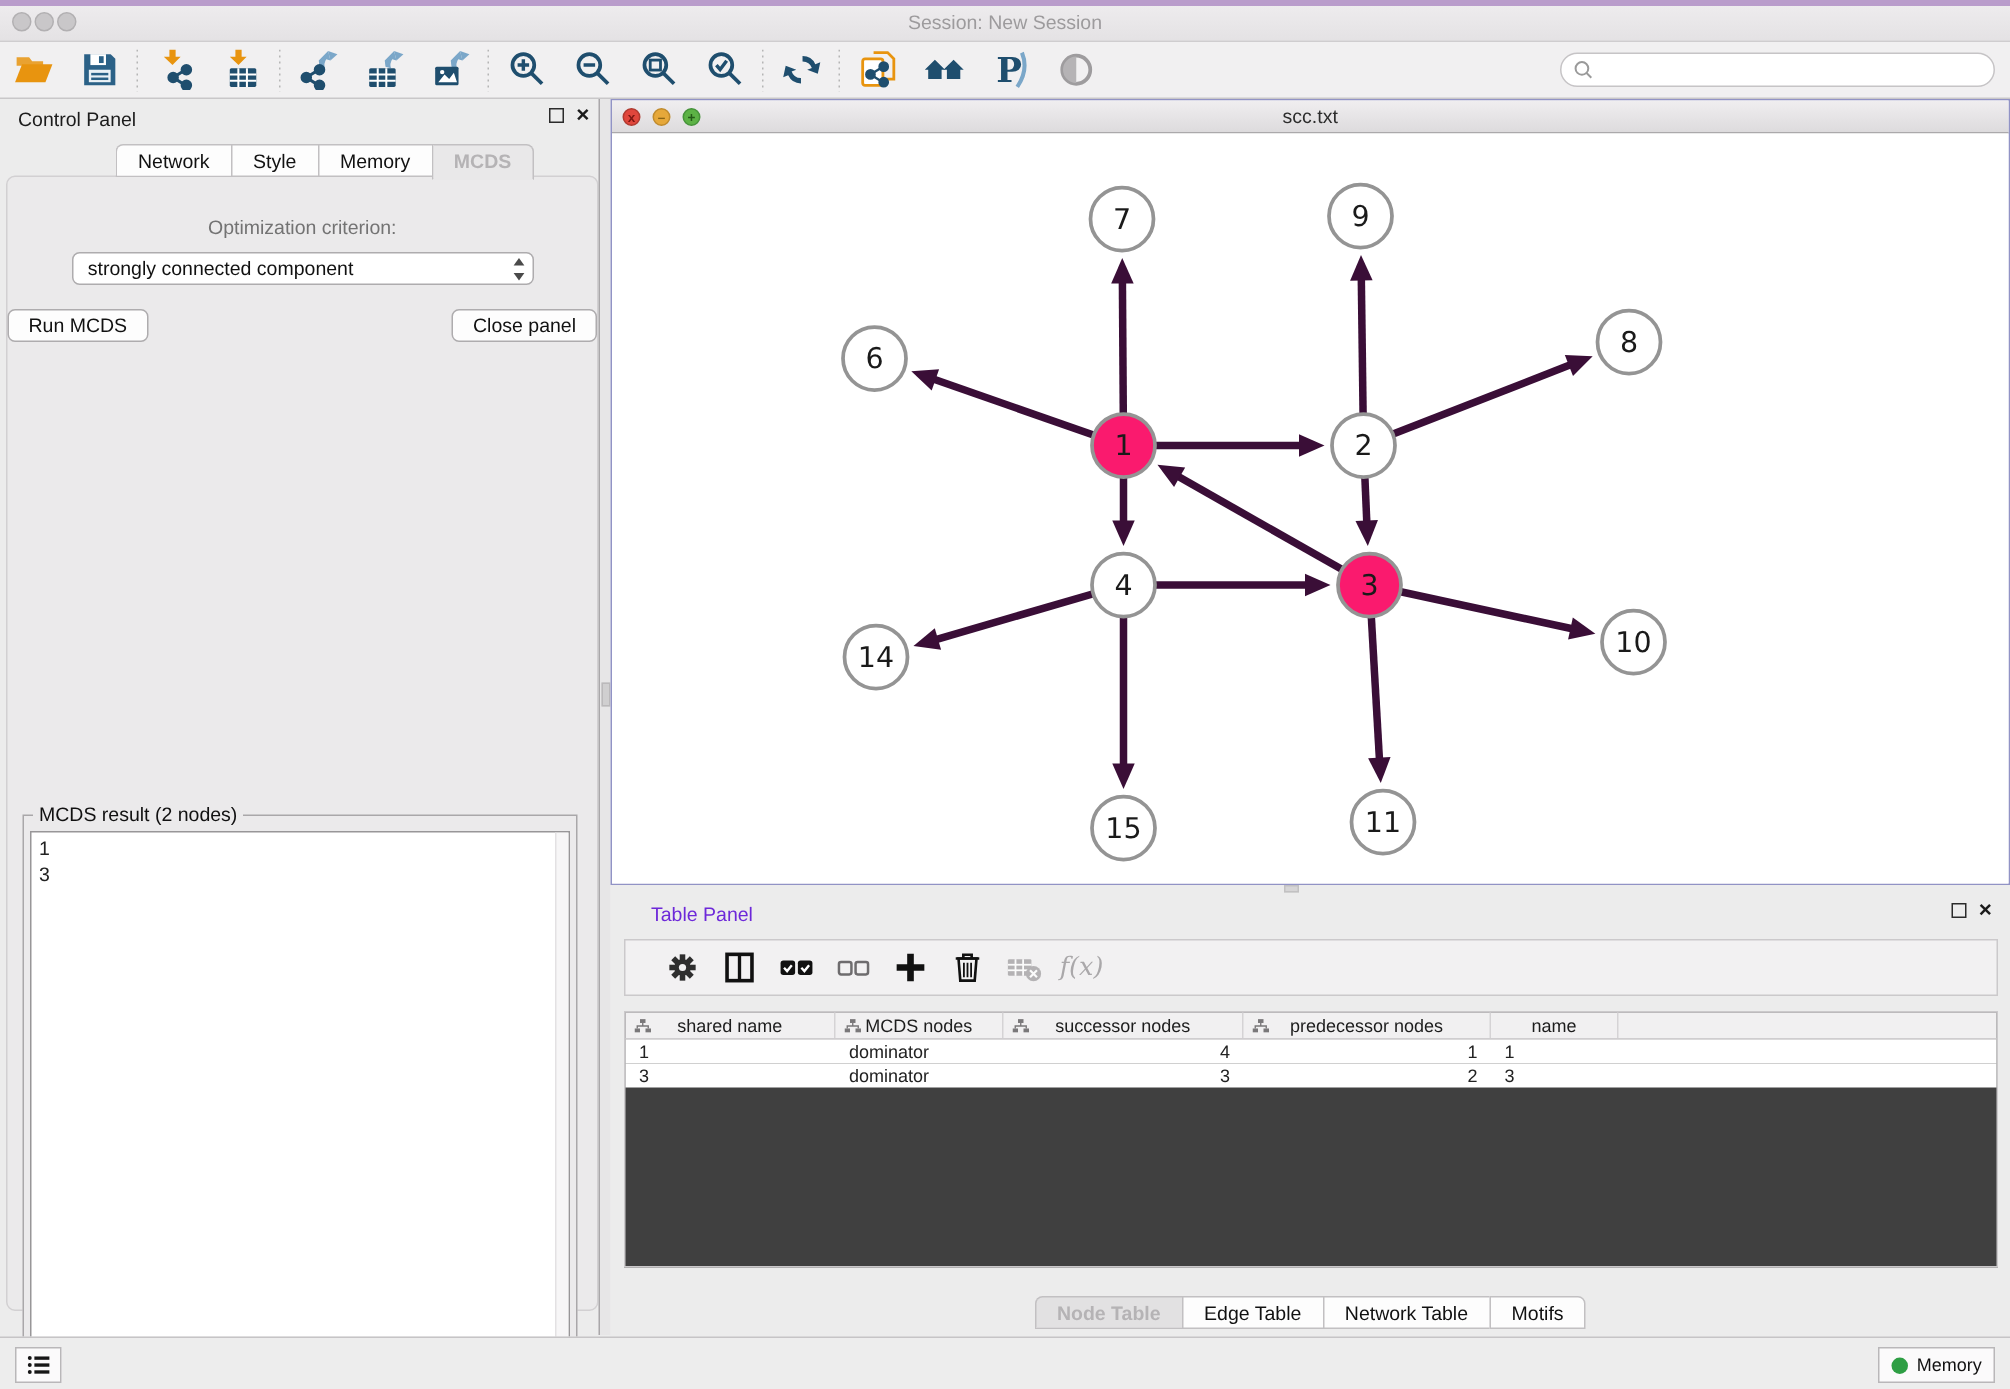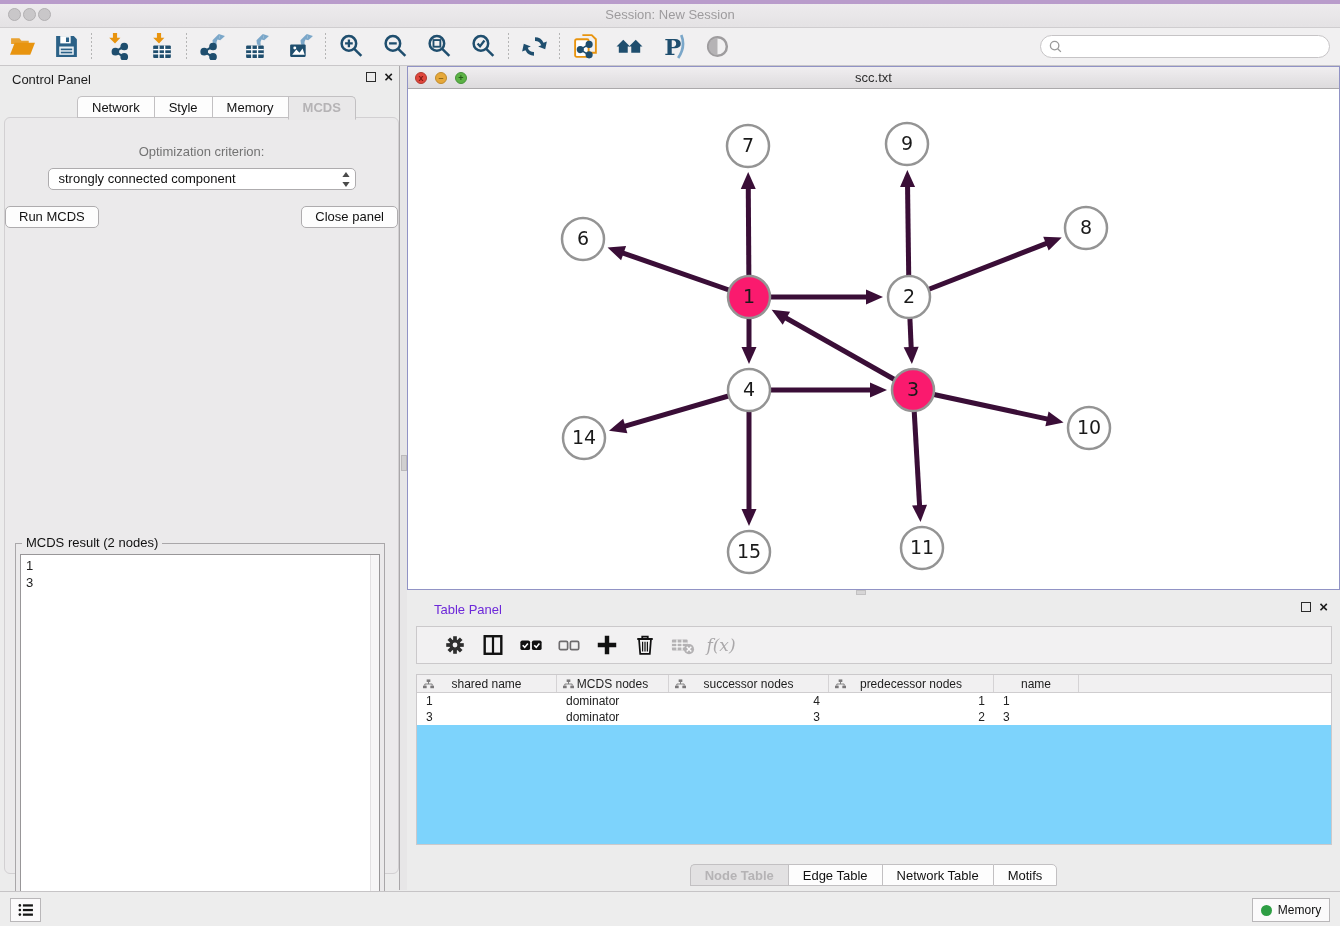--- a/index.html
+++ b/index.html
@@ -80,21 +80,21 @@
   
   .table-panel { position:absolute; left:407px; top:596px; width:933px; height:294px; background:#ececec; }
   .tp-header { position:relative; height:28px; }
   .tp-header .cap { position:absolute; left:27px; top:6px; font-size:13px; color:#6d28d9;text-align:center; }
   .tp-toolbar { position:absolute; left:9px; top:30px; width:916px; height:38px; background:#f2f1f2;
     border:1px solid #cbc9cb; display:flex; align-items:center; padding-left:19px; }
   .tp-btn { width:38px; height:32px; display:flex; align-items:center; justify-content:center; }
   .tp-btn svg { width:24px; height:24px; }
   .fx { font-family:"DejaVu Serif", serif; font-style:italic; font-size:17px; color:#aaa8aa; }
 
-  .tp-table { position:absolute; left:9px; top:78px; width:916px; height:171px; background:#7dd3fc;
+  .tp-table { position:absolute; left:9px; top:78px; width:916px; height:171px; background:#404040;
     border:1px solid #cbc9cb; }
   .thead { display:flex; height:18px; background:#f1f0f1; border-bottom:1px solid #cfcdcf; }
   .th { position:relative; font-size:12px; color:#1d1d1d; border-right:1px solid #d5d3d5;
     display:flex; align-items:center; justify-content:center; gap:5px; }
   .th svg { position:absolute; left:6px; top:4px; }
   .trow { display:flex; height:16px; background:#fff; font-size:12px; }
   .td { padding:1px 9px 0 9px; white-space:nowrap; overflow:hidden; }
 
   .tp-tabs { position:absolute; left:0; top:268px; width:100%; display:flex; justify-content:center; }
   .tp-tabs .tab.active { border-bottom:1px solid #c2c0c2; background:#e2e1e2; color:#b5b3b5; height:22px; }

